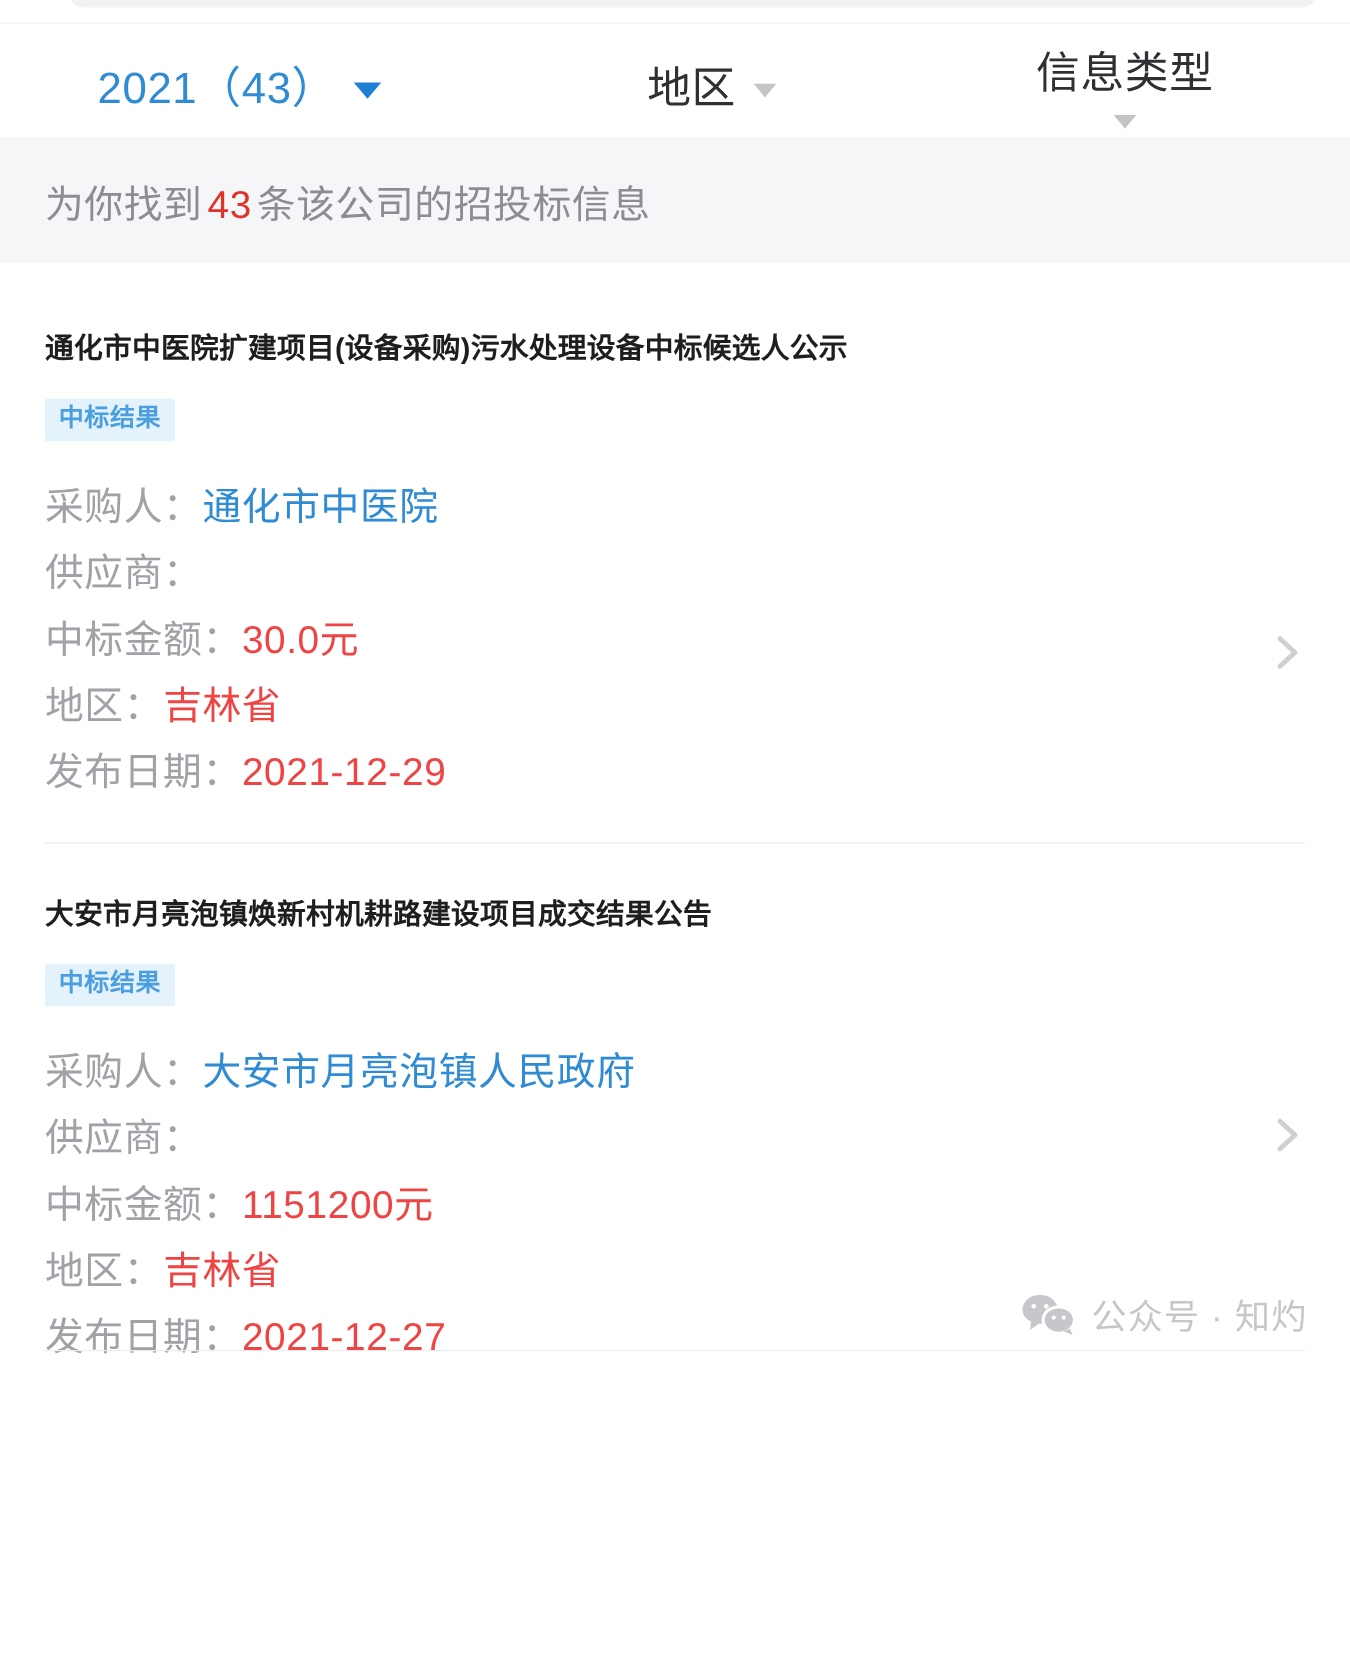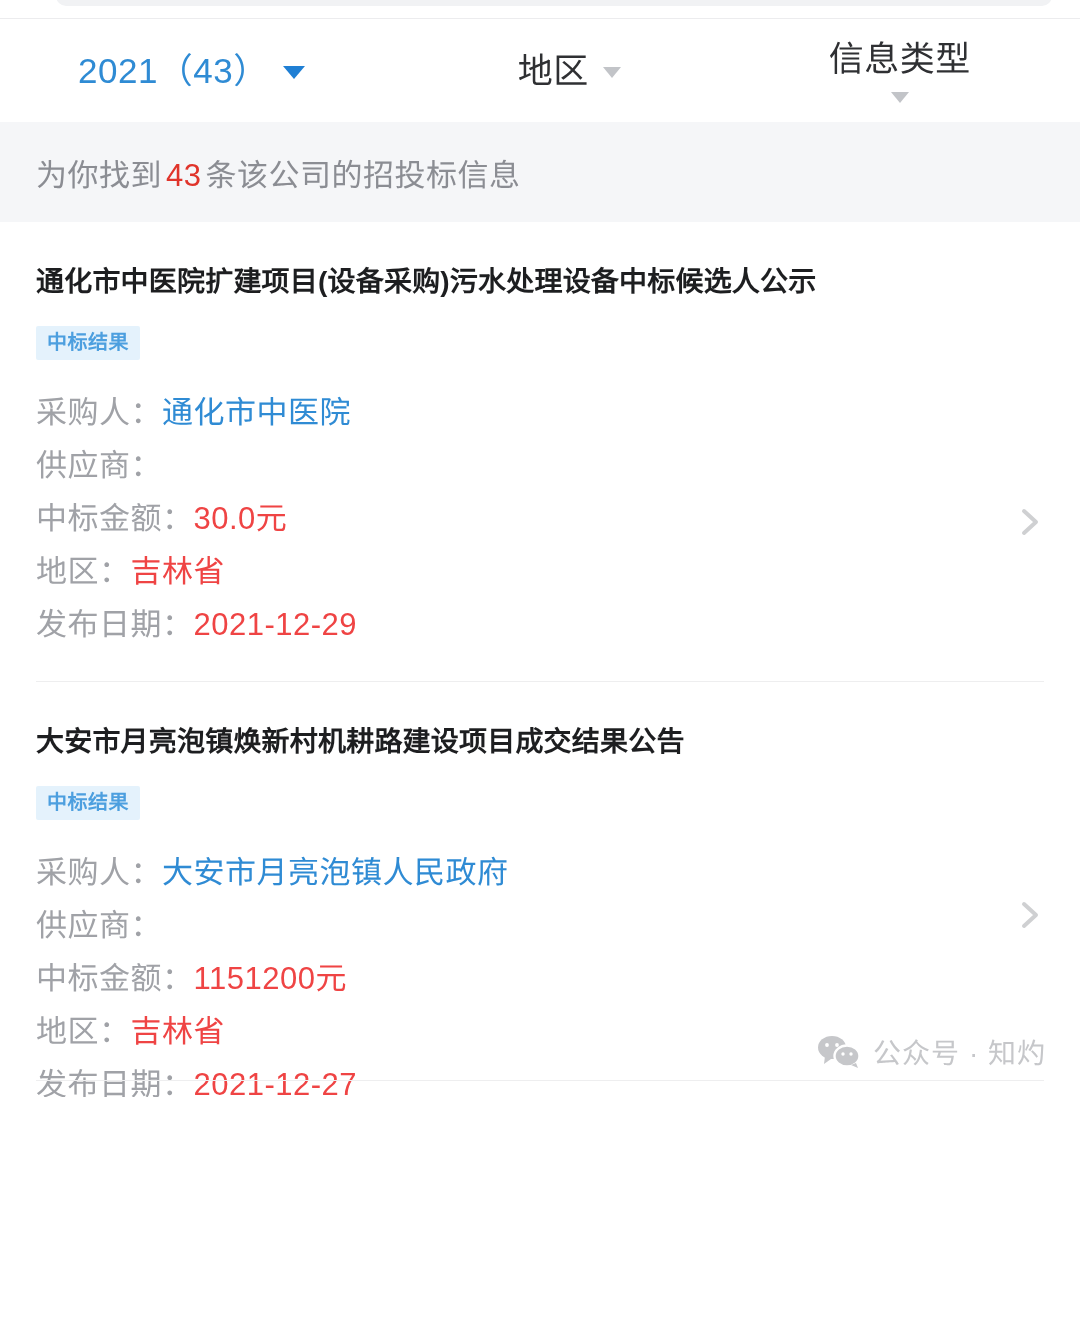--- a/index.html
+++ b/index.html
@@ -74,21 +74,21 @@
   }
   .caret.blue { border-top: 13px solid #1f7fd4; }
   .caret.gray {
     border-left-width: 9px; border-right-width: 9px;
     border-top: 11px solid #c2c4c8;
   }
 
   
   .count-banner {
     position: absolute;
-    top: 122px;
+    top: 110px;
     left: 0;
     width: 1080px;
     height: 100px;
     background: #f5f6f8;
     display: flex;
     align-items: center;
   }
   .count-text {
     margin-left: 36px;
     font-size: 31px;
@@ -104,21 +104,21 @@
     position: relative;
     padding: 40px 36px 30px 36px;
   }
   .card-divider {
     height: 1px;
     background: #eeeeef;
     margin: 0 36px 0 36px;
   }
 
   .card-title {
-    font-size: 28px;
+    font-size: 23px;
     line-height: 1.42;
     color: #1d1e20;
     font-weight: 600;
     letter-spacing: 0.2px;
     max-width: 960px;
   }
 
   .badge {
     display: inline-block;
     margin-top: 24px;

